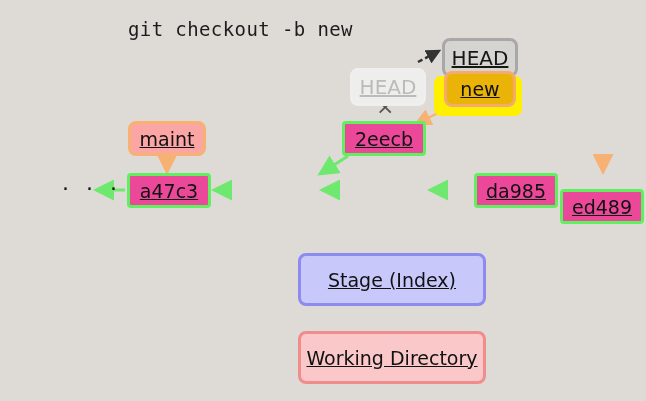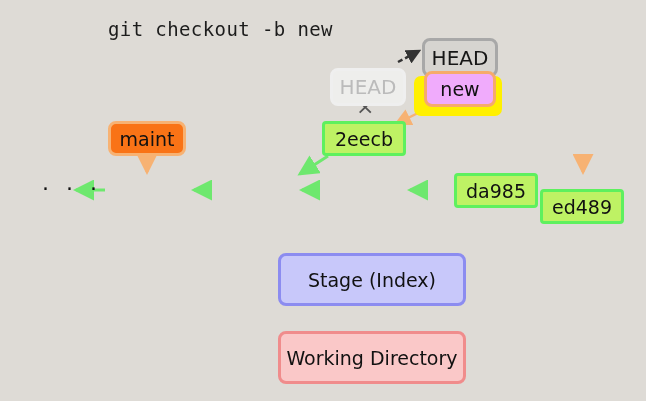--- a/index.html
+++ b/index.html
@@ -10,20 +10,21 @@
     width: 646px;
     height: 401px;
     background: #dedbd6;
     font-family: "DejaVu Sans", sans-serif;
     overflow: hidden;
   }
   #stage {
     position: relative;
     width: 578px;
     height: 401px;
+    margin-left: 20px;
   }
   #wires {
     position: absolute;
     left: 0;
     top: 0;
     width: 646px;
     height: 401px;
     pointer-events: none;
   }
 
@@ -41,35 +42,36 @@
   .node {
     position: absolute;
     box-sizing: border-box;
     display: flex;
     align-items: center;
     justify-content: center;
     border-radius: 7px;
     font-size: 19px;
     color: #111111;
     white-space: nowrap;
+    text-decoration: underline;
   }
 
   .commit {
     width: 84px;
     height: 35px;
     border: 3px solid #5ef05e;
-    background: #bef264;
+    background: #ec4899;
     border-radius: 4px;
   }
 
   .branch {
     width: 78px;
     height: 35px;
     border: 3px solid #f7b273;
-    background: #f97316;
+    background: #fca5a5;
     border-radius: 8px;
   }
 
   .head-current {
     width: 76px;
     height: 39px;
     border: 3px solid #a8a8a8;
     background: #d6d4d0;
     border-radius: 8px;
     font-size: 20px;
@@ -83,21 +85,21 @@
     background: #eeeeec;
     border-radius: 8px;
     font-size: 20px;
     color: #bbbbbb;
   }
 
   .newbranch {
     width: 72px;
     height: 36px;
     border: 3px solid #f6ab6b;
-    background: #f0abfc;
+    background: #eab308;
     border-radius: 8px;
     font-size: 19px;
   }
 
   .highlight {
     position: absolute;
     background: #fff000;
     border-radius: 7px;
   }
 
@@ -181,19 +183,20 @@
 
   <div class="node head-current" style="left:422px; top:38px;">HEAD</div>
 
   <div class="node head-faded" style="left:330px; top:68px;">HEAD</div>
 
   <div class="node newbranch" style="left:424px; top:71px;">new</div>
 
   <div class="node branch" style="left:108px; top:121px;">maint</div>
 
   <div class="node commit" style="left:322px; top:121px;">2eecb</div>
+  <div class="node commit" style="left:107px; top:173px;">a47c3</div>
   <div class="node commit" style="left:454px; top:173px;">da985</div>
   <div class="node commit" style="left:540px; top:189px;">ed489</div>
 
   <div class="node stage-box" style="left:278px; top:253px;">Stage (Index)</div>
   <div class="node wd-box" style="left:278px; top:331px;">Working Directory</div>
 
 </div>
 
 </body></html>

